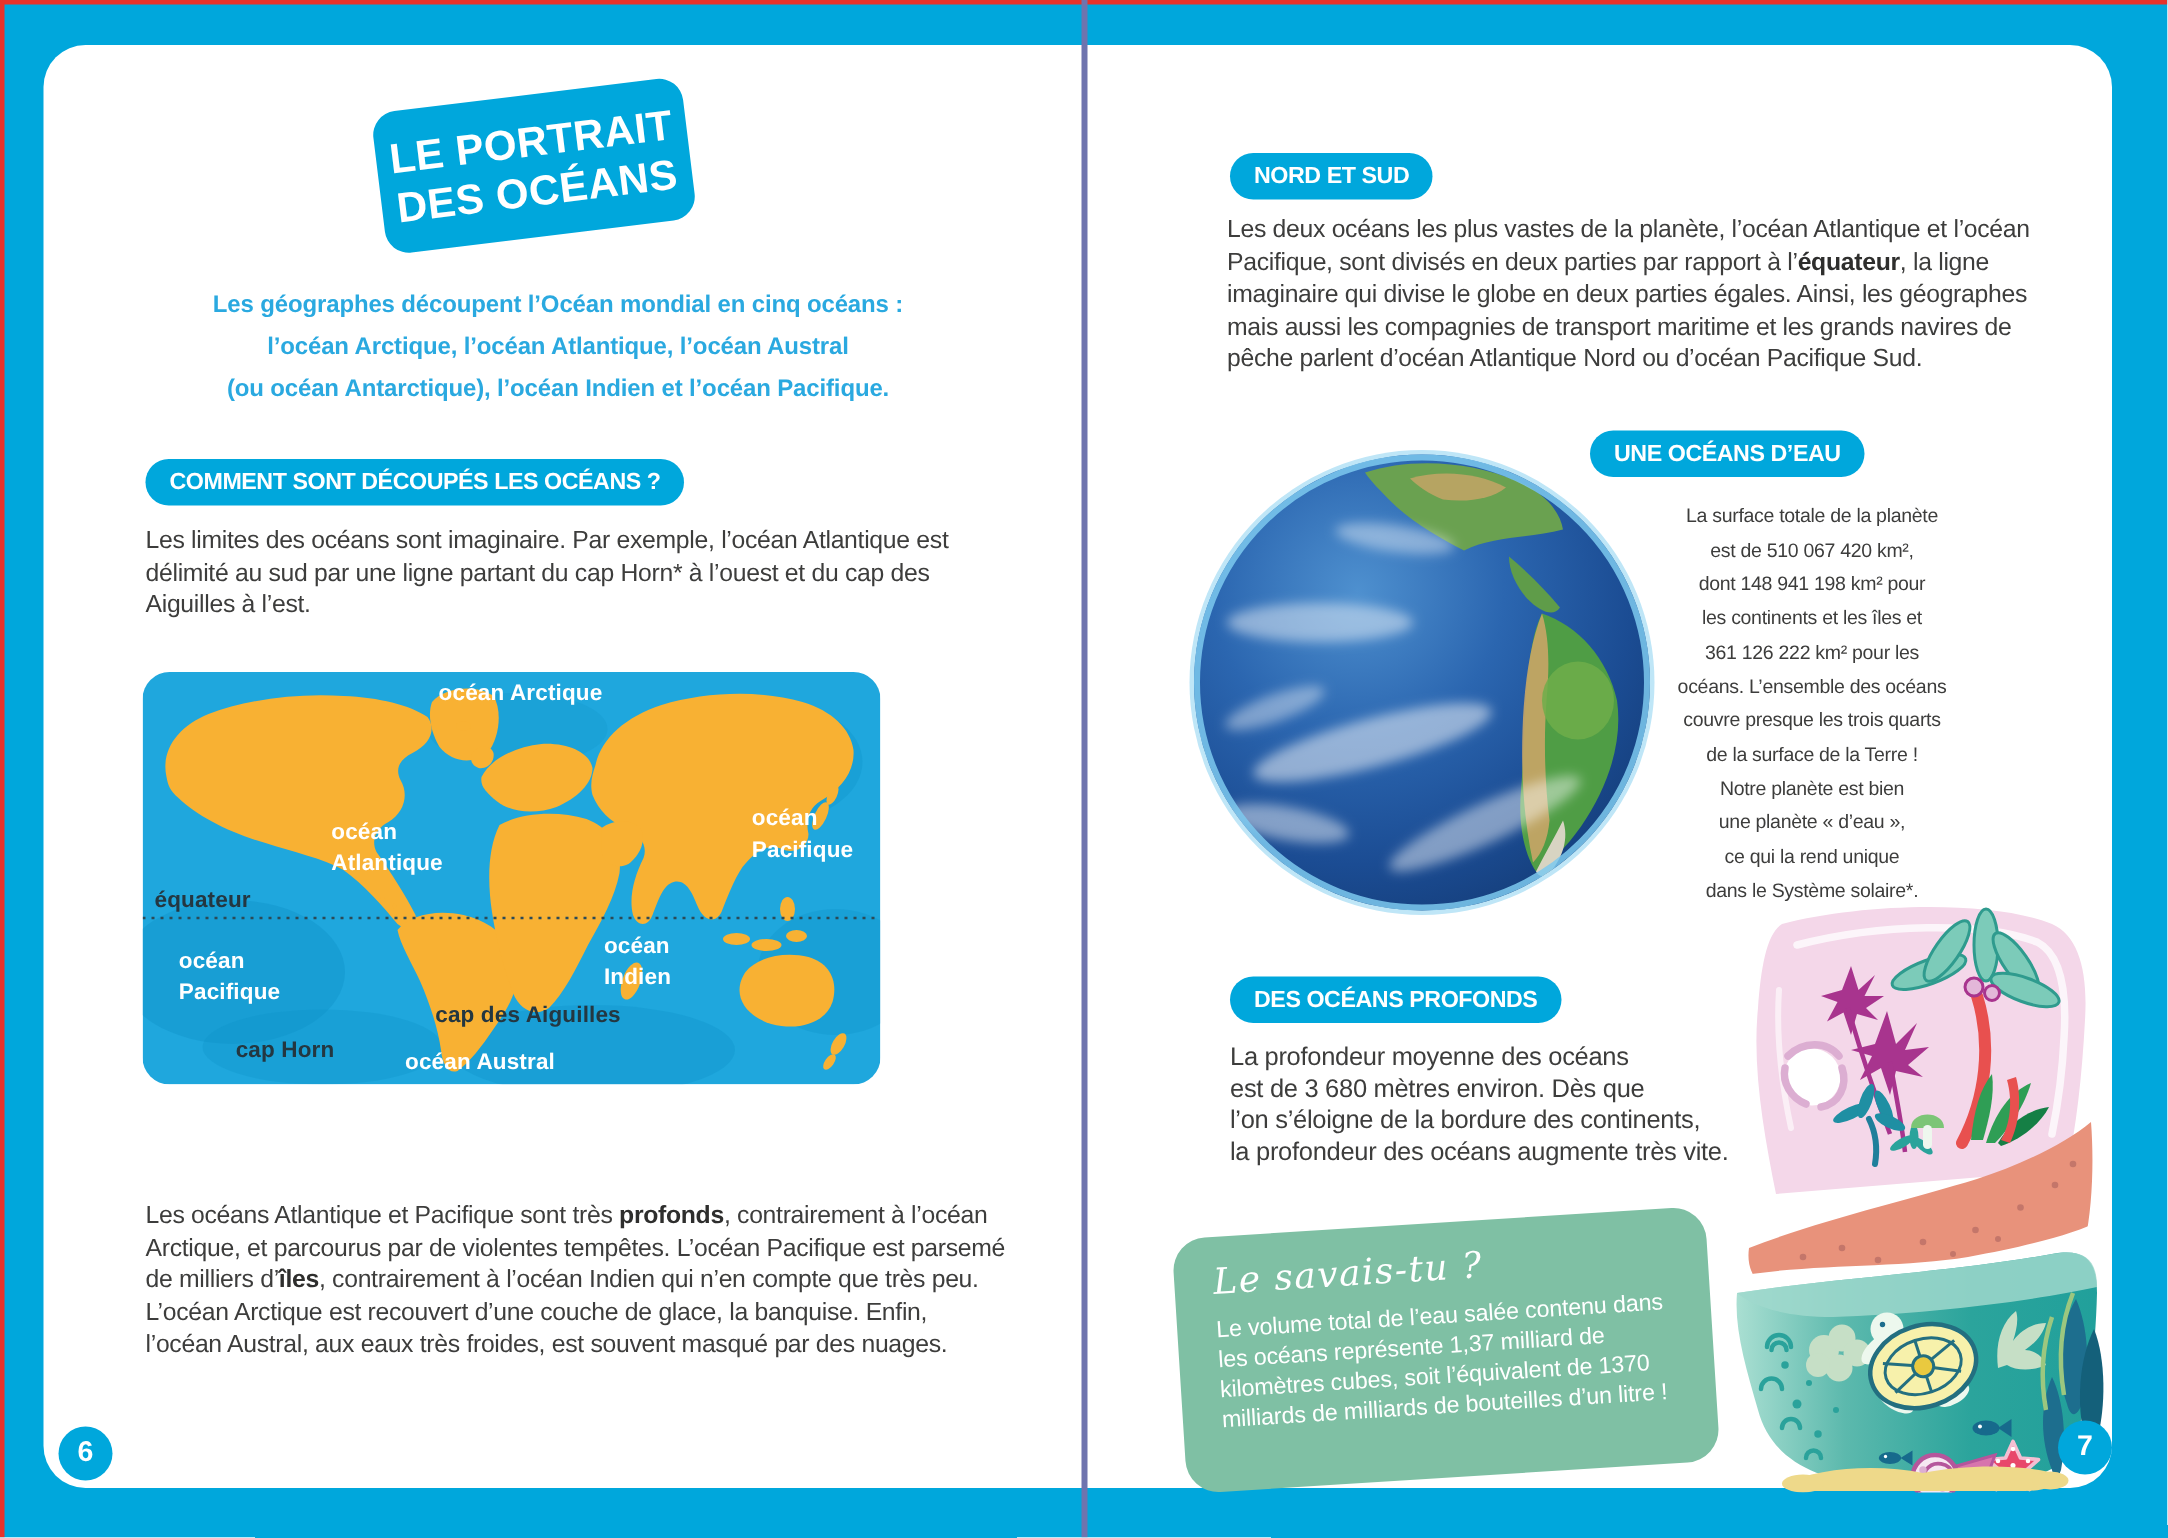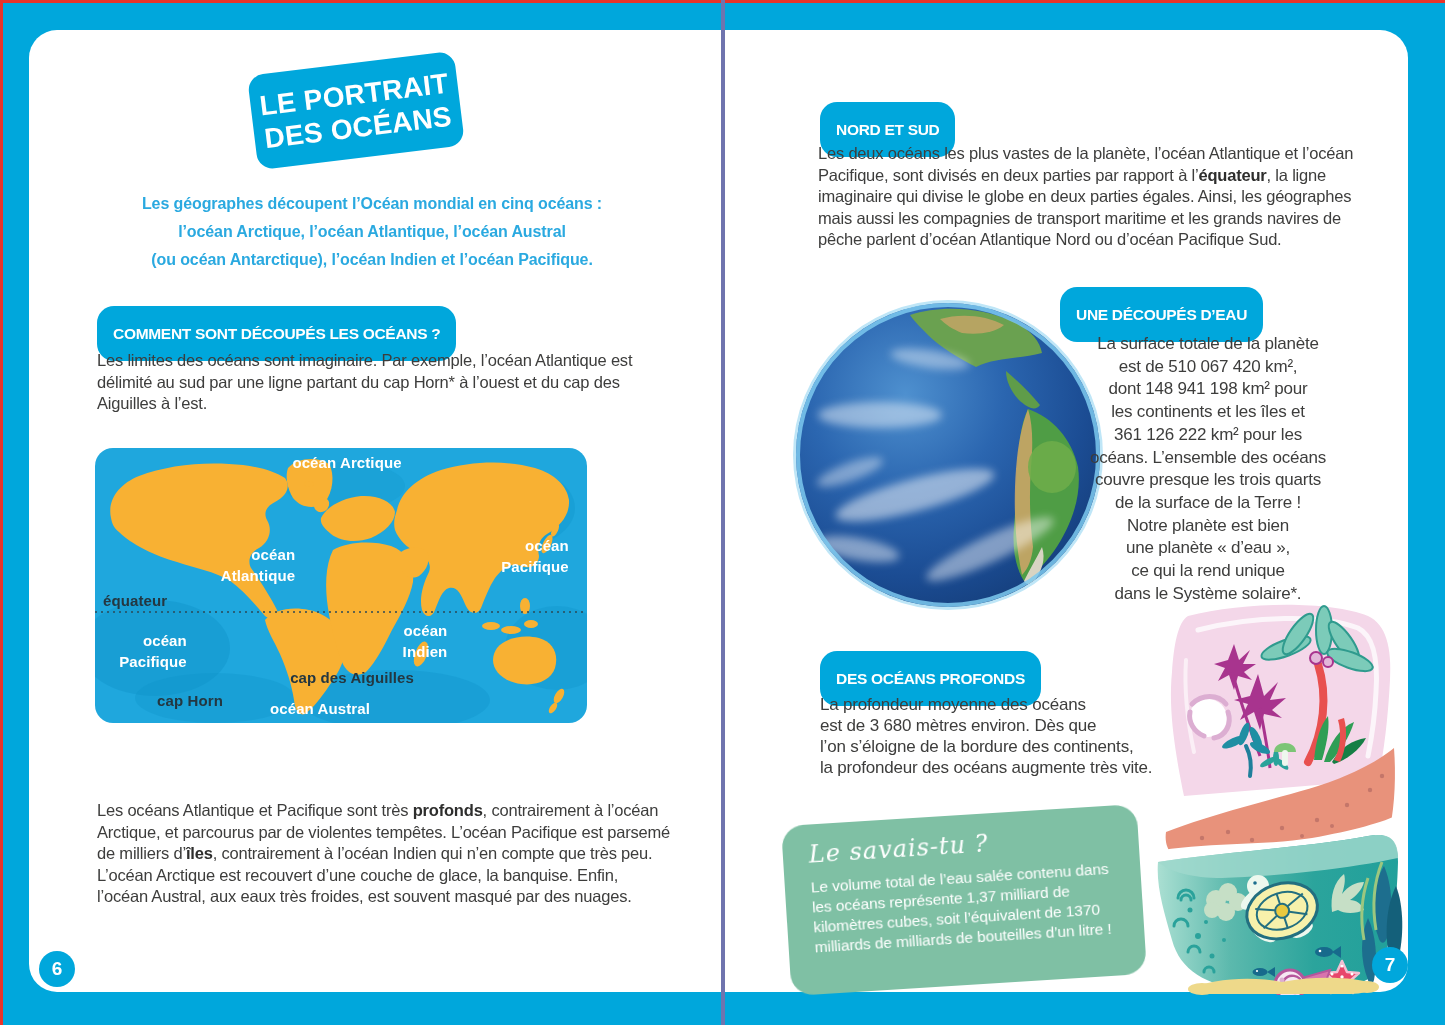--- a/index.html
+++ b/index.html
@@ -9,35 +9,35 @@
   .trim-left{position:absolute;left:0;top:0;width:3px;height:1025px;background:#e8332a}
   .page-white{position:absolute;left:29px;top:30px;width:1379px;height:962px;background:#ffffff;border-radius:28px}
   .divider{position:absolute;left:721px;top:0;width:4px;height:1025px;background:#6f74ae}
 
   .title-badge{position:absolute;left:252px;top:63px;width:208px;height:95px;background:#00a7dc;border-radius:16px;
       transform:rotate(-7deg);display:flex;flex-direction:column;justify-content:center;align-items:center;
       color:#fff;font-weight:700;font-size:28px;line-height:33px;letter-spacing:.3px}
   .intro{position:absolute;left:72px;top:190px;width:600px;text-align:center;color:#2aa9e0;font-weight:700;
       font-size:16px;line-height:28px;letter-spacing:-.1px}
   .badge{position:absolute;background:#00a7dc;color:#fff;font-weight:700;font-size:15.5px;letter-spacing:-.3px;
-      height:31px;line-height:32px;padding:12px 16px;border-radius:17px;white-space:nowrap}
+      height:31px;line-height:32px;padding:0 16px;border-radius:17px;white-space:nowrap}
   .body-text{position:absolute;margin:0;color:#3d3d3c;font-size:16.5px;line-height:21.5px;letter-spacing:-.2px}
   .body-text b{font-weight:700;color:#2e2e2d}
   .lines div{white-space:nowrap}
 
   .map{position:absolute;left:95px;top:448px;width:492px;height:275px;border-radius:18px;overflow:hidden}
   .map svg{display:block}
-  .maplabel{position:absolute;transform:translate(-50%,-50%);text-align:right;white-space:pre-line;
+  .maplabel{position:absolute;transform:translate(-50%,-50%);text-align:left;white-space:pre-line;
       font-size:15px;line-height:21px;font-weight:600;color:#fff;letter-spacing:.1px}
   .maplabel.dark{color:#243741}
   .maplabel.leftalign{transform:translate(0,-50%);text-align:left}
 
   .globe{position:absolute;left:790px;top:297px;width:316px;height:316px}
   .pe-lines{position:absolute;left:1055px;top:333px;width:306px;text-align:center;color:#3d3d3c;
-      font-size:17px;line-height:22.7px;letter-spacing:-.2px}
+      font-size:13px;line-height:22.7px;letter-spacing:-.2px}
   .op-lines{position:absolute;left:820px;top:694px;width:360px;color:#3d3d3c;font-size:17px;line-height:21px;letter-spacing:-.2px}
 
   .green-box{position:absolute;left:786px;top:815px;width:356px;height:170px;background:#7fc0a4;border-radius:22px;
       transform:rotate(-3.6deg);color:#fff;padding:16px 24px 0 26px;box-sizing:border-box}
   .gb-title{font-family:"DejaVu Serif",serif;font-style:italic;font-size:24px;letter-spacing:1px;margin-bottom:9px}
   .gb-body{font-size:15.5px;line-height:20px;font-weight:500;letter-spacing:-.1px}
 
   .pagenum{position:absolute;width:36px;height:36px;border-radius:50%;background:#00a7dc;color:#fff;
       font-size:19px;font-weight:600;display:flex;align-items:center;justify-content:center}
   .illus{position:absolute;left:1132px;top:600px;width:280px;height:395px}
@@ -153,21 +153,21 @@
           <ellipse cx="200" cy="252" rx="70" ry="13" opacity=".45" transform="rotate(-25 200 252)"></ellipse>
           <ellipse cx="68" cy="252" rx="42" ry="11" opacity=".45" transform="rotate(10 68 252)"></ellipse>
           <ellipse cx="140" cy="62" rx="40" ry="9" opacity=".4" transform="rotate(8 140 62)"></ellipse>
           <ellipse cx="60" cy="175" rx="35" ry="9" opacity=".4" transform="rotate(-20 60 175)"></ellipse>
         </g>
       </g>
       <circle cx="158" cy="158" r="150" fill="none" stroke="#7cc9ef" stroke-width="4" opacity=".85"></circle>
     </svg>
   </div>
 
-  <div class="badge" style="left:1060px;top:287px">UNE DÉCOUPÉS D’EAU</div>
+  <div class="badge" style="left:1060px;top:287px">UNE OCÉANS D’EAU</div>
   <div class="pe-lines lines">
     <div>La surface totale de la planète</div>
     <div>est de 510 067 420 km²,</div>
     <div>dont 148 941 198 km² pour</div>
     <div>les continents et les îles et</div>
     <div>361 126 222 km² pour les</div>
     <div>océans. L’ensemble des océans</div>
     <div>couvre presque les trois quarts</div>
     <div>de la surface de la Terre !</div>
     <div>Notre planète est bien</div>

